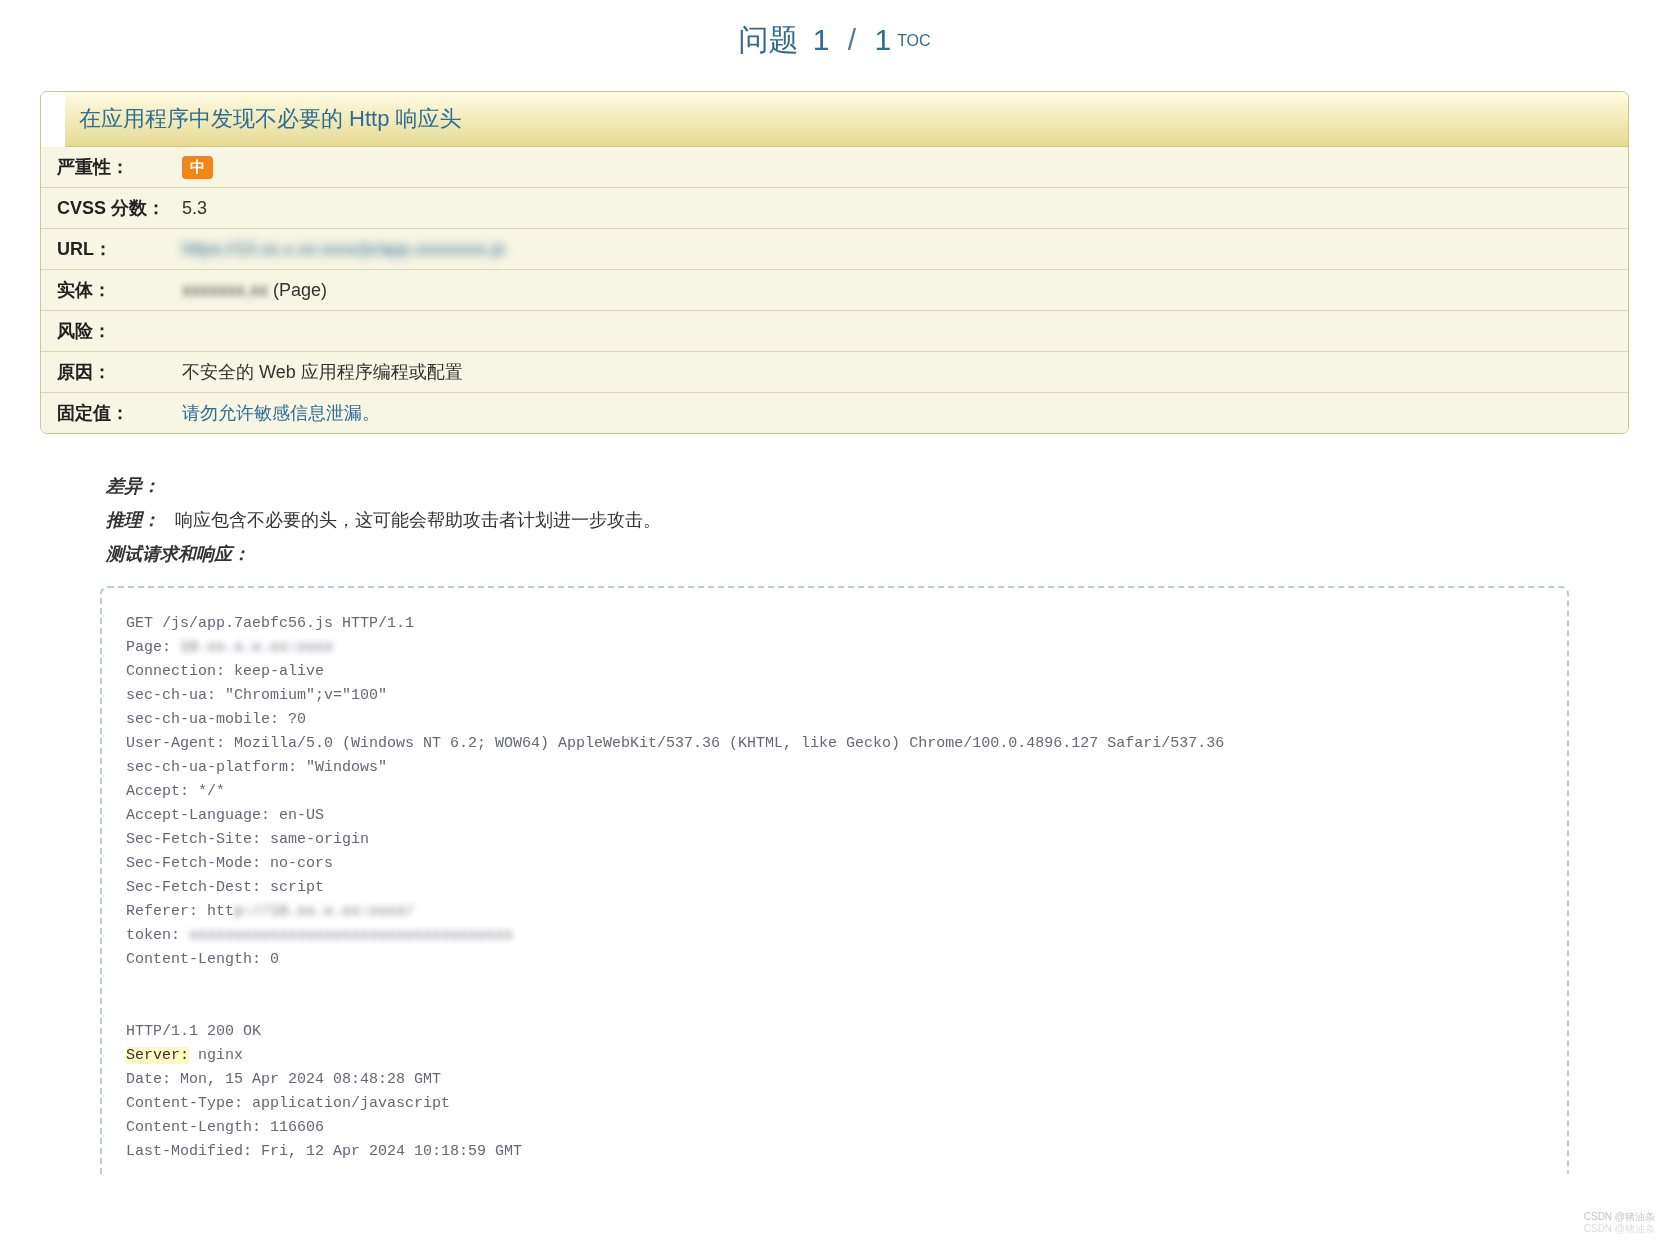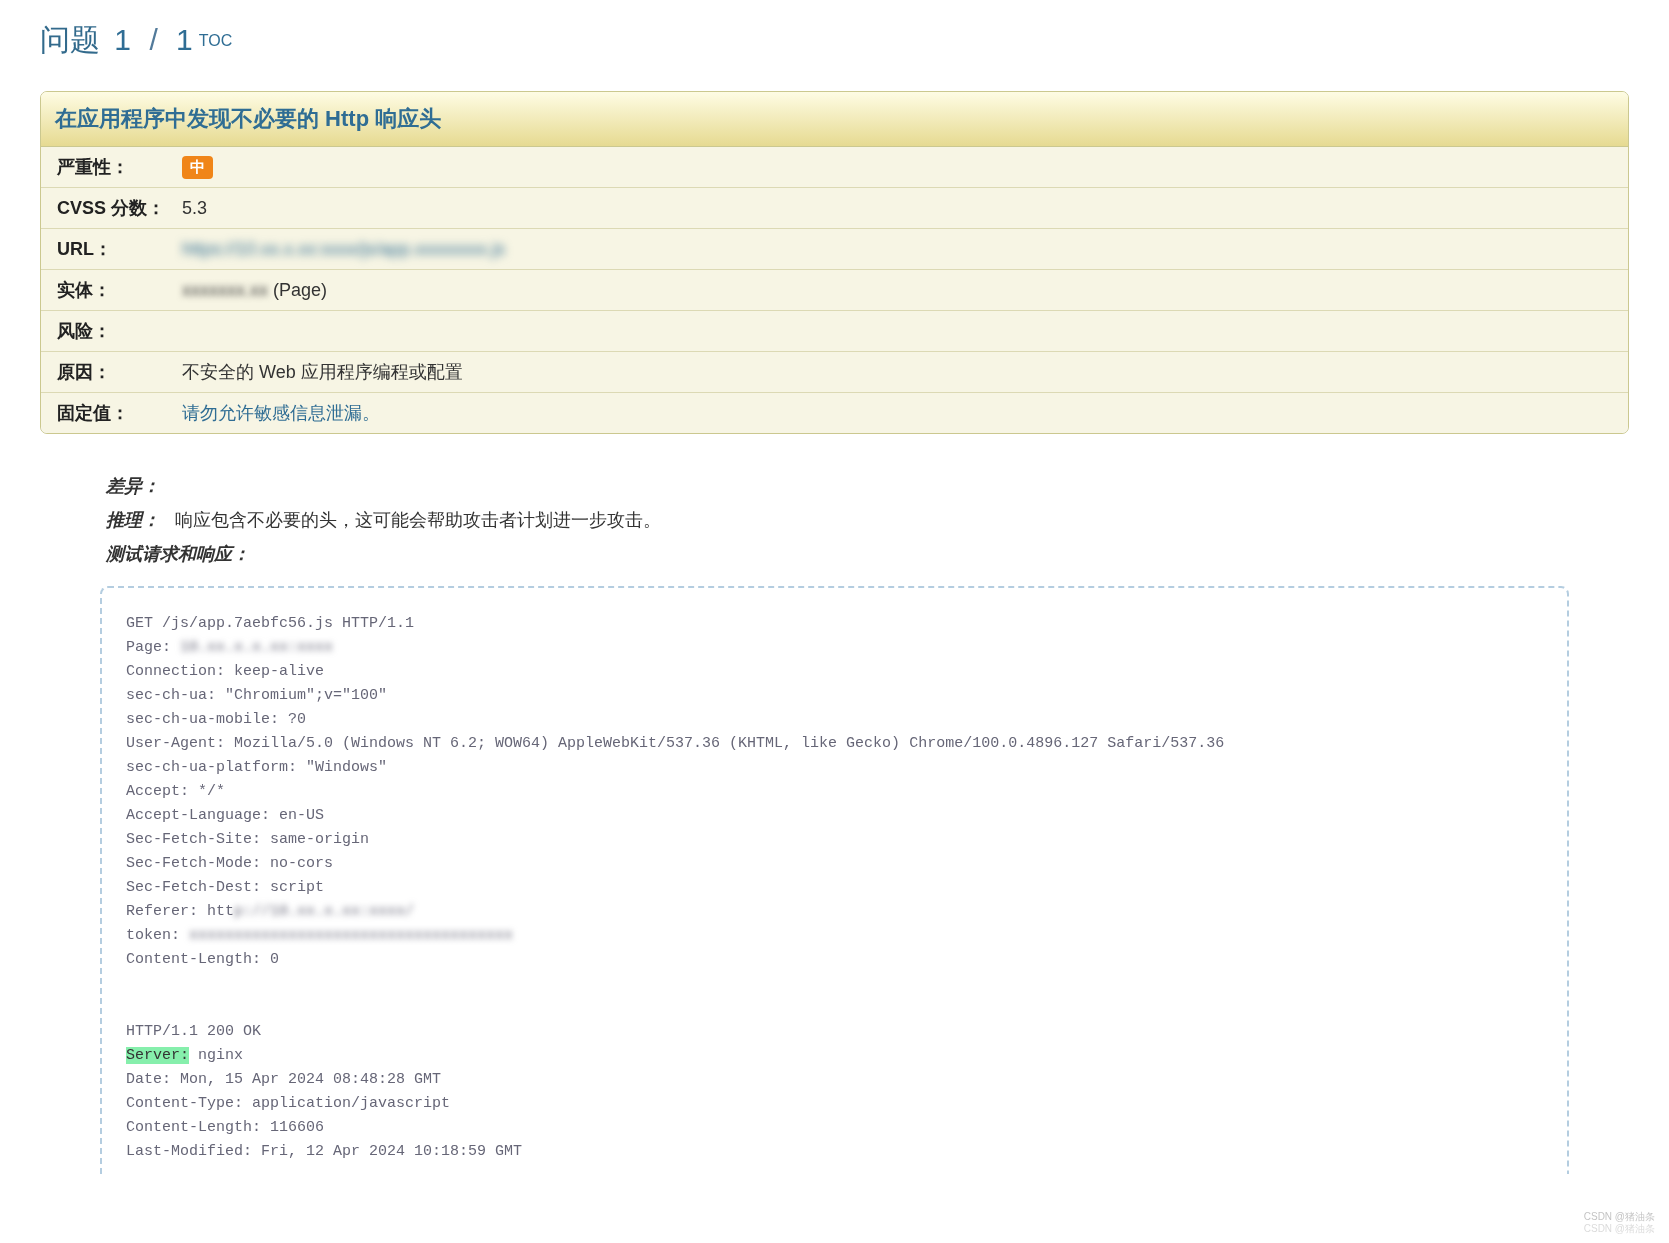--- a/index.html
+++ b/index.html
@@ -1,38 +1,38 @@
 <!DOCTYPE html>
 <html><head>
   <meta charset="utf-8">
   <style>
     * { margin: 0; padding: 0; box-sizing: border-box; }
     body { font-family: Arial, "Microsoft YaHei", sans-serif; background: #fff; padding: 20px 40px; width: 1669px; font-size: 18px; color: #333; }
-    .header-row { display: flex; justify-content: flex-start; align-items: center; margin-bottom: 30px; }
+    .header-row { display: flex; justify-content: center; align-items: center; margin-bottom: 30px; }
     .page-title { font-size: 30px; color: #326a8c; font-weight: normal; }
     .page-title .num { color: #2f6d94; margin: 0 6px; }
     .page-title .slash { color: #527a9a; margin: 0 4px; }
     .toc-link { color: #2f6d94; font-size: 16px; text-decoration: none; }
     .issue-panel { border: 1px solid #cbc88f; border-radius: 7px; overflow: hidden; }
-    .issue-title { background: linear-gradient(#fefce4, #e6da91); color: #2f6d94; font-size: 22px; font-weight: bold; padding: 12px 14px; border-bottom: 1px solid #cbc88f; }
+    .issue-title { background: linear-gradient(#fefce4, #e6da91); color: #2f6d94; font-size: 22px; font-weight: normal; padding: 12px 14px; border-bottom: 1px solid #cbc88f; margin-left: 24px; }
     .issue-row { display: flex; padding: 8px 16px; border-bottom: 1px solid #dcd9b4; background: #f7f5e4; align-items: center; font-size: 18px; }
     .issue-row:last-child { border-bottom: none; border-radius: 0 0 7px 7px; align-items: center; }
     .issue-label { width: 125px; font-weight: bold; color: #222; flex-shrink: 0; }
     .issue-value { flex: 1; color: #333; }
     .sev-badge { display: inline-block; background: #f08518; color: #fff; padding: 2px 8px; border-radius: 4px; font-size: 15px; font-weight: bold; }
     .link-text { color: #2f6d94; }
     .blurred { filter: blur(4px); color: #2f6d94; user-select: none; }
     .blurred-dark { filter: blur(3px); color: #444; user-select: none; }
     .blurred-mono { filter: blur(3px); color:#667; user-select:none; }
     .entity-tail { color:#333; }
     .detail-section { padding: 30px 50px 0 50px; }
     .detail-line { margin: 10px 16px; font-size: 18px; }
     .detail-label { font-weight: bold; font-style: italic; }
     .code-box { margin: 20px 10px 0 10px; border: 2px dashed #b4cde0; border-bottom: none; border-radius: 8px 8px 0 0; padding: 24px 24px 10px 24px; font-family: "Courier New", monospace; font-size: 15px; line-height: 1.6; color: #667; white-space: pre; overflow: hidden; }
-    .hl { background: #86efac; color: #333; margin-top: 37px; }
+    .hl { background: #fef9c3; color: #333; margin-top: 37px; }
     .watermark { position: fixed; right: 14px; bottom: 8px; font-size: 10px; color: rgba(120,120,120,0.45); line-height: 1.2; text-align: right; }
     .watermark .wm2 { opacity: 0.6; }
   </style>
 </head>
 <body>
 
 <div class="header-row">
   <h1 class="page-title">
     <span>问题</span>
     <span class="num">1</span>

